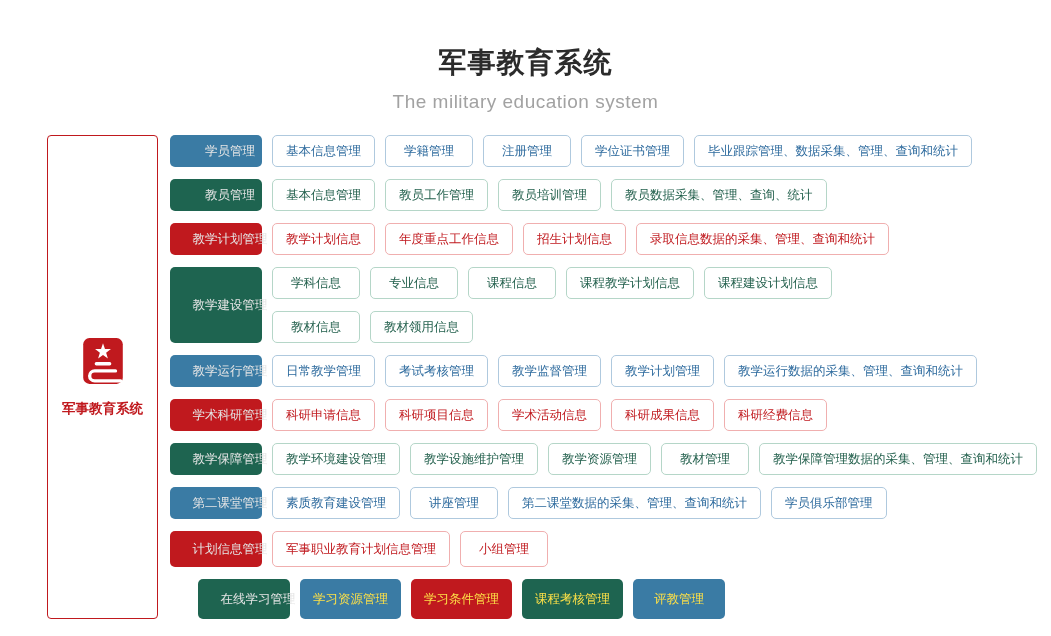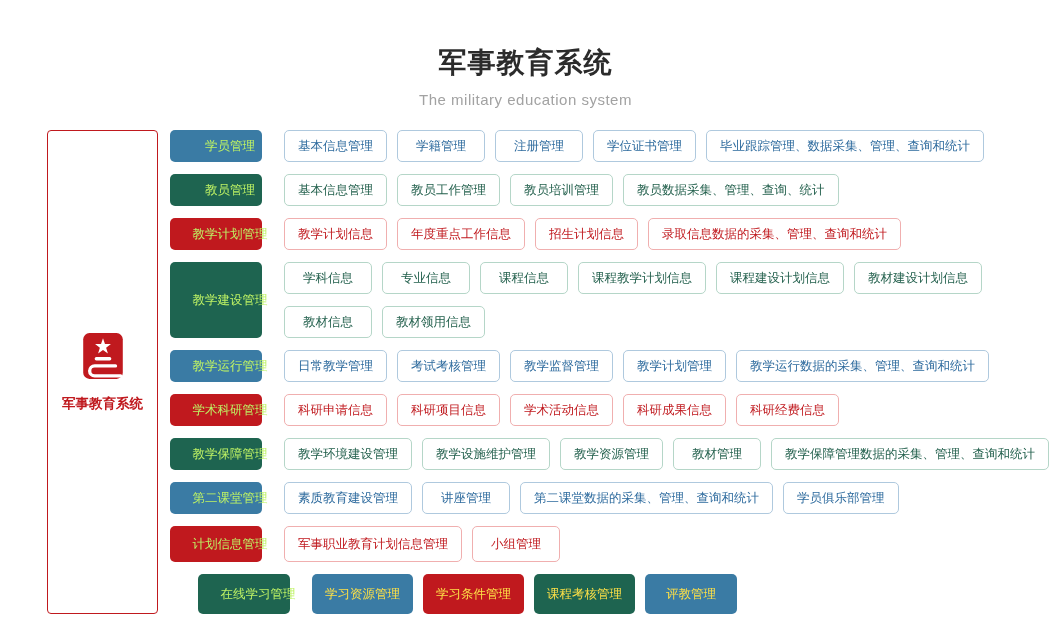--- a/index.html
+++ b/index.html
@@ -4,43 +4,43 @@
 <style>
   * { margin: 0; padding: 0; box-sizing: border-box; }
   html, body { background: #ffffff; }
   body {
     width: 1051px; height: 636px;
     font-family: "Liberation Sans", "DejaVu Sans", sans-serif;
     overflow: hidden;
   }
   .header { padding-top: 44px; text-align: center; }
   .title { font-size: 28px; font-weight: 700; color: #2b2b2b; letter-spacing: 1px; }
-  .subtitle { margin-top: 9px; font-size: 15px; color: #a2a2a2; letter-spacing: 0.5px; }
+  .subtitle { margin-top: 9px; font-size: 19px; color: #a2a2a2; letter-spacing: 0.5px; }
 
   .diagram { margin: 22px 0 0 47px; display: flex; align-items: stretch; }
 
   .root {
     width: 111px; min-height: 484px;
     border: 1px solid #c0191e; border-radius: 4px;
     display: flex; flex-direction: column; align-items: center; justify-content: center;
     gap: 10px; background: #fff; flex: none;
   }
   .root-label { color: #c0191e; font-size: 13.5px; font-weight: 700; }
 
   .rows { display: flex; flex-direction: column; gap: 12px; margin-left: 12px; }
   .row { display: flex; align-items: stretch; gap: 10px; }
 
   .nodebox {
     height: 32px; border-radius: 5px;
     display: flex; align-items: center; justify-content: center;
     font-size: 12.5px; white-space: nowrap; cursor: pointer;
   }
-  .cat { width: 92px; flex: none; color: #bef264; align-self: stretch; height: auto; min-height: 32px; padding-left: 28px; }
+  .cat { width: 92px; flex: none; color: #e5e5e5; align-self: stretch; height: auto; min-height: 32px; padding-left: 28px; }
   .lines { display: flex; flex-direction: column; gap: 12px; }
-  .line { display: flex; gap: 10px; margin-left: 12px; }
+  .line { display: flex; gap: 10px; }
   .item { min-width: 88px; padding: 0 13px; background: #ffffff; border: 1px solid; }
   .item.filled { border: none; color: #fde047; min-width: 92px; }
 
   
   .f-blue  { background: #3a7ba4; }
   .f-green { background: #1e6450; }
   .f-red   { background: #c0191e; }
   
   .o-blue  { border-color: #afc9de; color: #2e6b9e; }
   .o-green { border-color: #b5d6c8; color: #23604d; }
@@ -109,21 +109,20 @@
       </div>
       <div class="row double">
         <div class="nodebox cat f-green">教学建设管理</div>
         <div class="lines">
           <div class="line">
             <div class="nodebox item o-green">学科信息</div>
             <div class="nodebox item o-green">专业信息</div>
             <div class="nodebox item o-green">课程信息</div>
             <div class="nodebox item o-green">课程教学计划信息</div>
             <div class="nodebox item o-green">课程建设计划信息</div>
-            <div class="nodebox item o-green">教材建设计划信息</div>
           </div>
           <div class="line">
             <div class="nodebox item o-green">教材信息</div>
             <div class="nodebox item o-green">教材领用信息</div>
           </div>
         </div>
       </div>
       <div class="row">
         <div class="nodebox cat f-blue">教学运行管理</div>
         <div class="lines">

